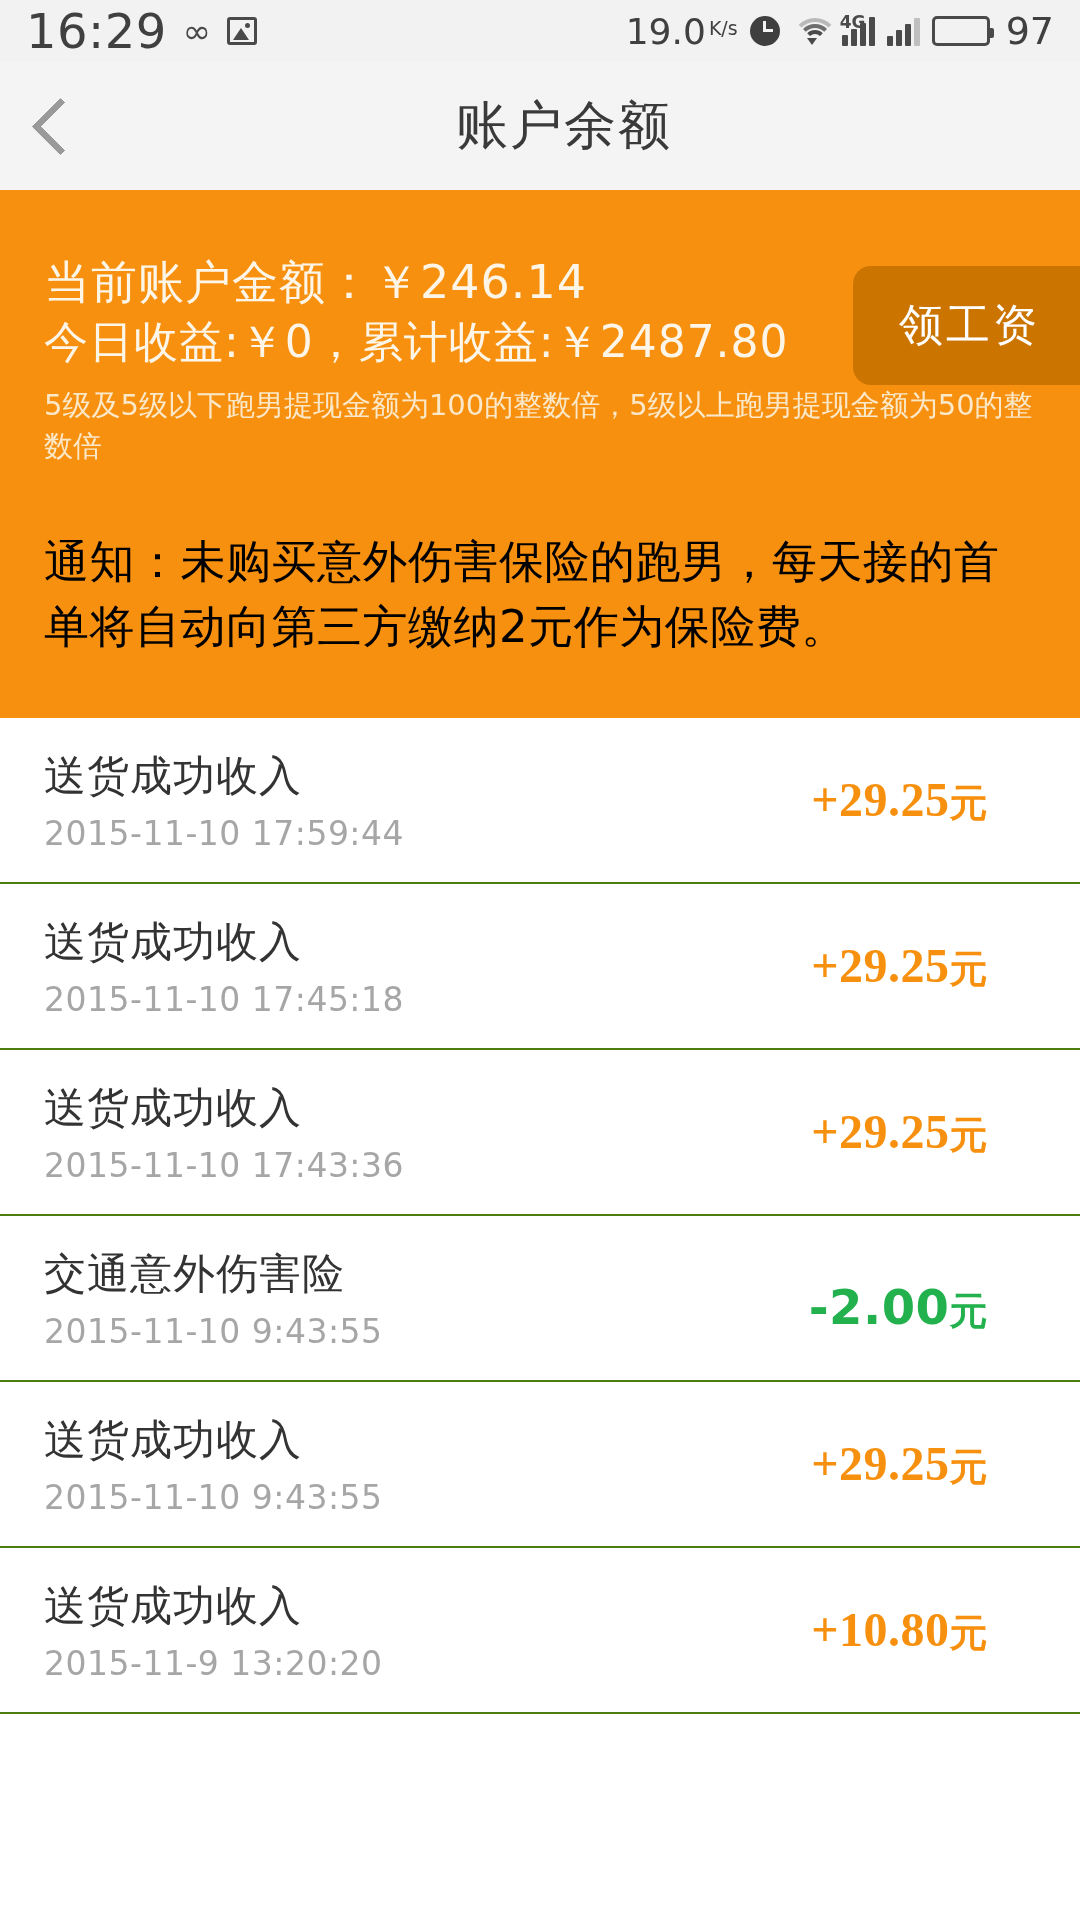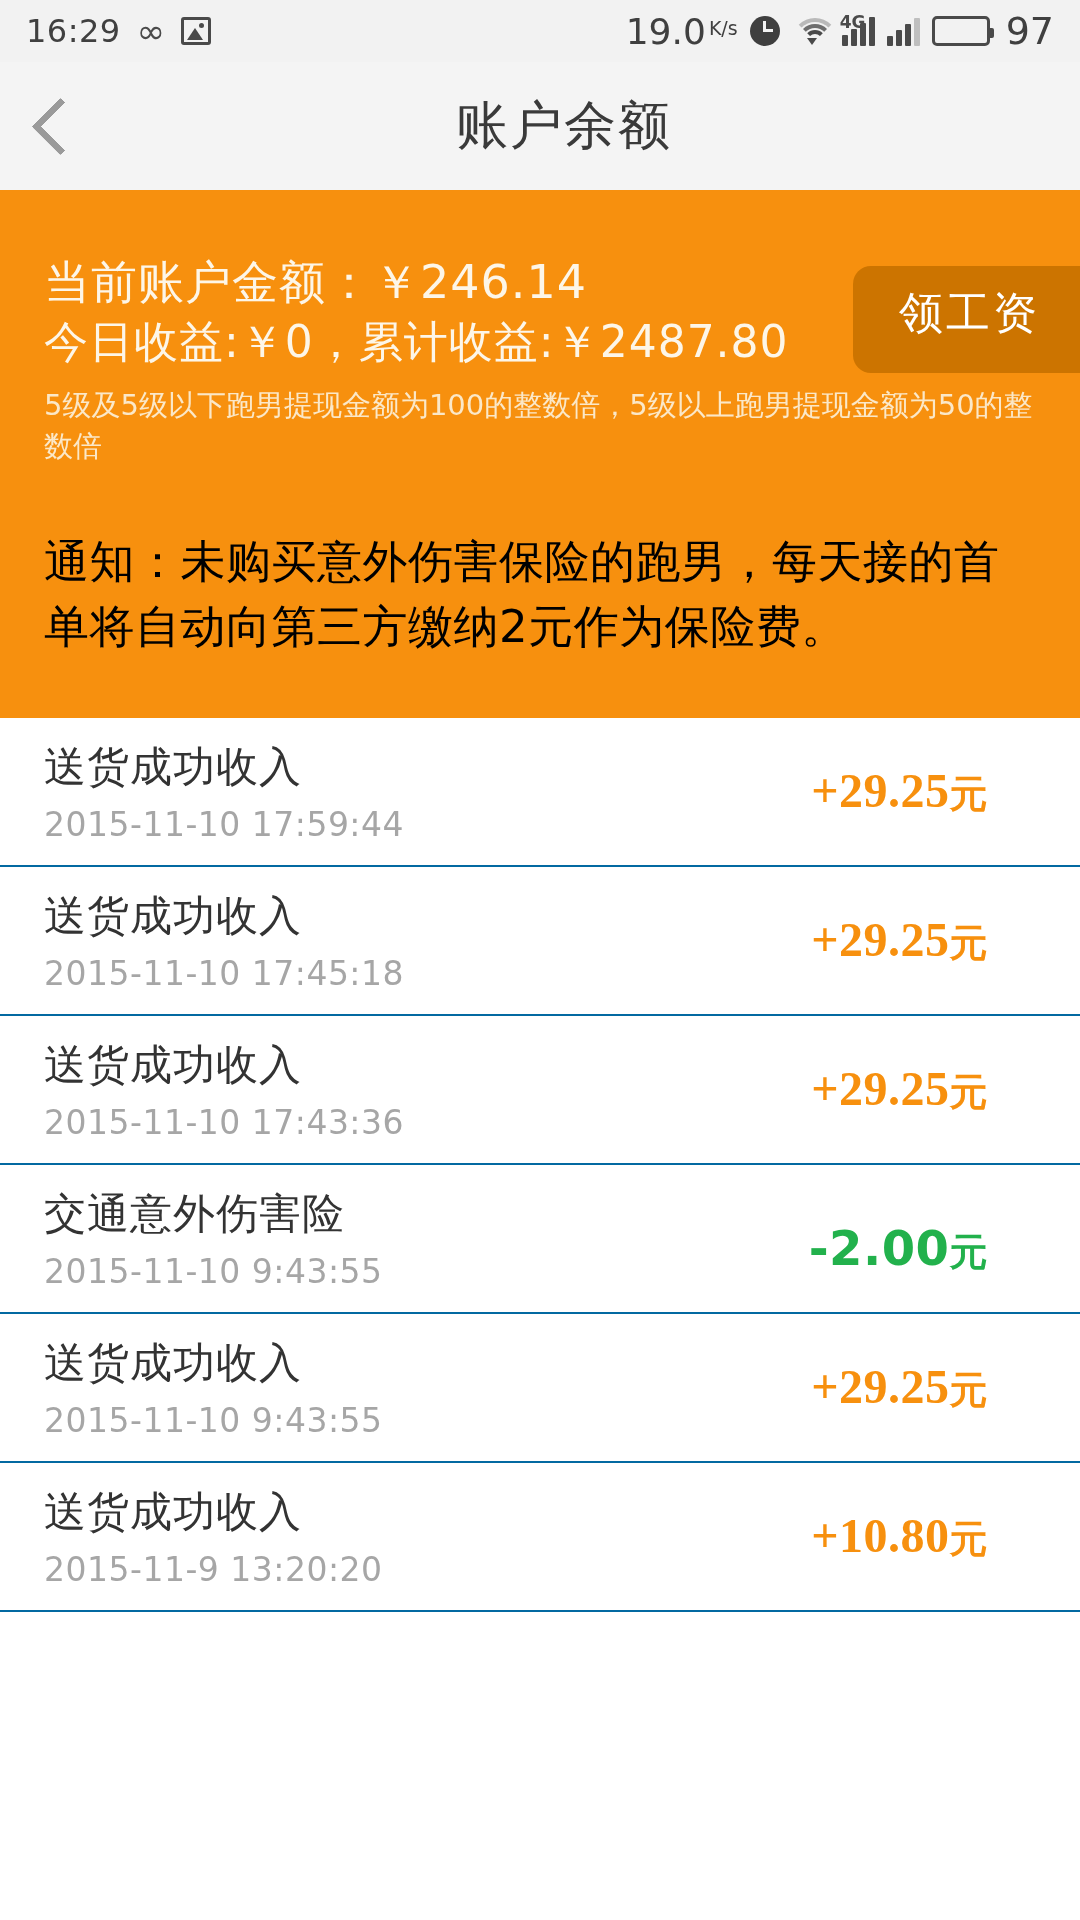--- a/index.html
+++ b/index.html
@@ -10,21 +10,21 @@
     -webkit-font-smoothing:antialiased;
   }
   .screen{position:relative;width:1080px;height:1920px;overflow:hidden;background:#fff;}
 
   
   .statusbar{
     height:62px;background:#f2f2f2;display:flex;align-items:center;
     padding:0 26px;box-sizing:border-box;color:#4a4a4a;
   }
   .sb-left{display:flex;align-items:center;gap:16px;}
-  .sb-time{font-size:32px;letter-spacing:0.5px;color:#404040;}
+  .sb-time{font-size:48px;letter-spacing:0.5px;color:#404040;}
   .sb-right{margin-left:auto;display:flex;align-items:center;gap:12px;justify-content:flex-end;}
   .sb-speed{font-size:36px;color:#404040;display:flex;align-items:baseline;}
   .sb-speed .unit{font-size:19px;margin-left:3px;position:relative;top:-9px;}
   .icon-infinity{font-size:34px;color:#4a4a4a;line-height:1;}
   .icon-gallery{
     width:30px;height:28px;border:3px solid #4a4a4a;border-radius:3px;
     position:relative;box-sizing:border-box;
   }
   .icon-gallery::before{
     content:"";position:absolute;left:3px;bottom:2px;width:0;height:0;
@@ -94,33 +94,33 @@
   .card-line{
     color:#fdf6e8;font-size:46px;line-height:1.32;letter-spacing:1px;white-space:nowrap;
   }
   .card-line.earn{font-size:44px;}
   .card-rule{
     color:#fbe8c8;font-size:29px;line-height:1.42;margin-top:14px;max-width:1000px;
   }
   .salary-btn{
     position:absolute;right:0;top:76px;
     background:#cc7400;color:#fff;font-size:44px;
-    padding:18px 40px 30px 46px;border-radius:18px 0 0 18px;
+    padding:30px 40px 30px 46px;border-radius:18px 0 0 18px;
     letter-spacing:3px;
   }
   .notice{
     color:#000000;font-size:45px;line-height:1.45;padding:0 44px;margin-top:62px;
     letter-spacing:0.5px;
   }
 
   
   .txlist{background:#fff;}
   .txrow{
-    height:149px;box-sizing:border-box;display:flex;align-items:center;
-    padding:13px 44px;border-bottom:2px solid #0369a1;background:#fff;
+    height:166px;box-sizing:border-box;display:flex;align-items:center;
+    padding:13px 44px;border-bottom:2px solid #4d7c0f;background:#fff;
   }
   .tx-left{display:flex;flex-direction:column;justify-content:center;gap:10px;}
   .tx-title{font-size:42px;color:#333333;letter-spacing:1px;}
   .tx-date{font-size:33px;color:#a6a6a6;letter-spacing:0.5px;}
   .tx-amt{
     margin-left:auto;font-size:48px;font-weight:bold;letter-spacing:0.5px;
     padding-right:48px;
   }
   .tx-amt .yuan{font-size:38px;font-weight:bold;}
   .amt-pos{color:#f7900e;font-family:Liberation Serif, serif;}

